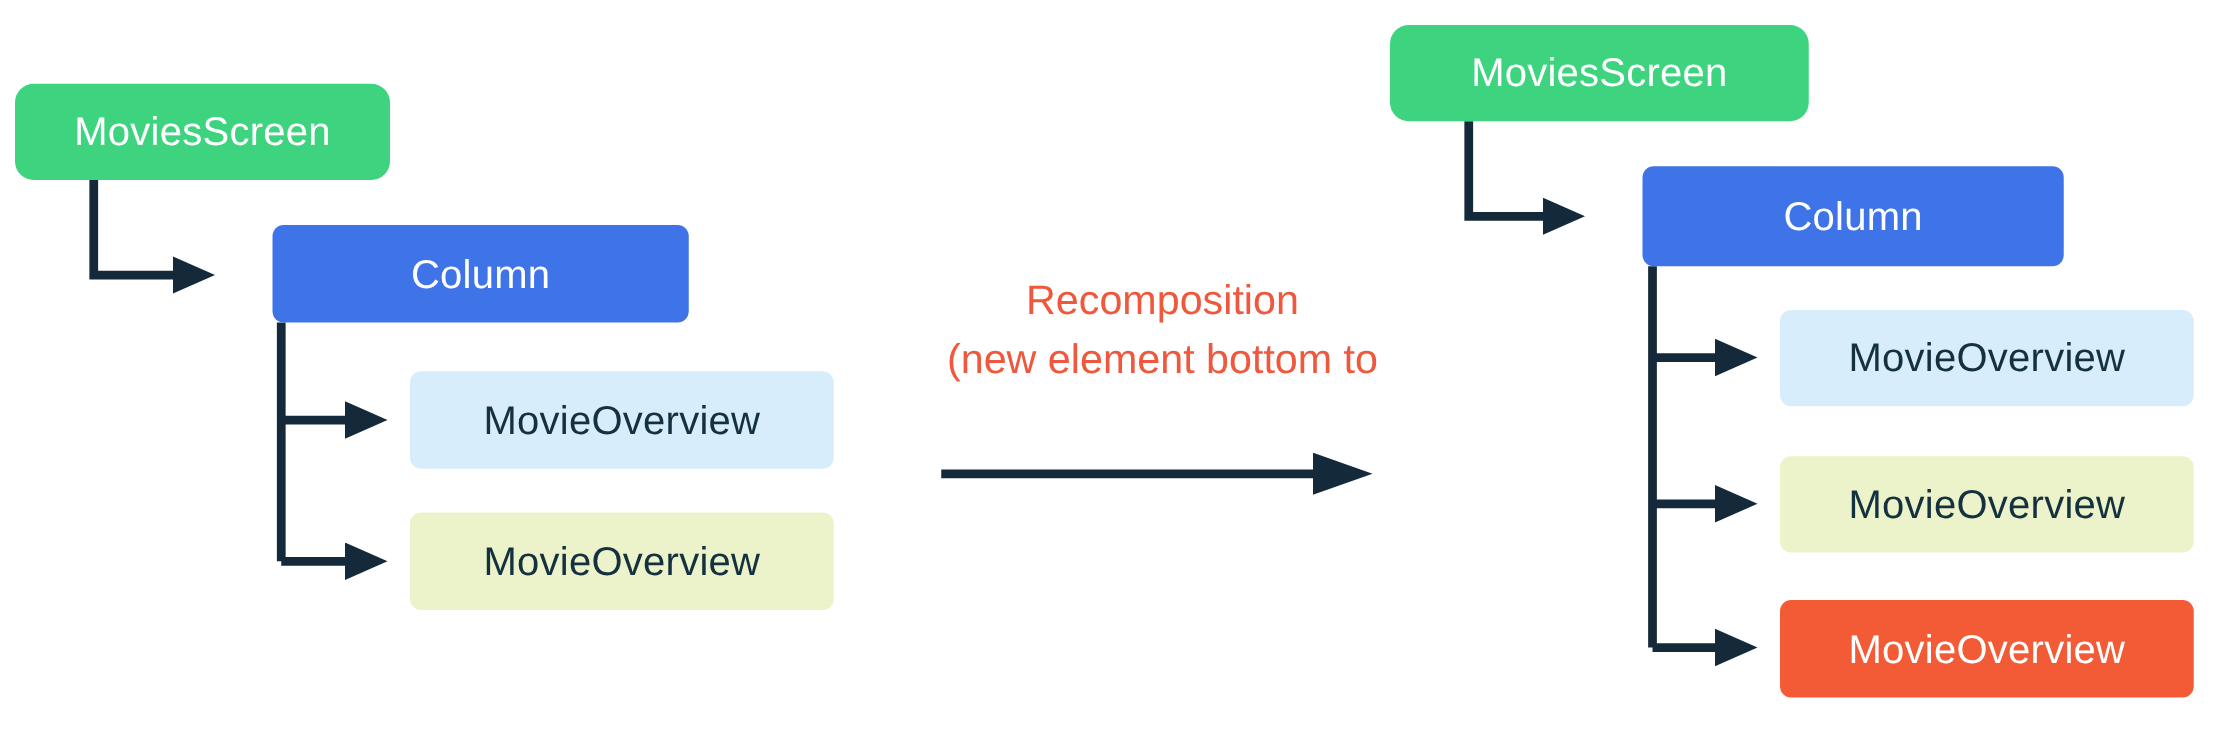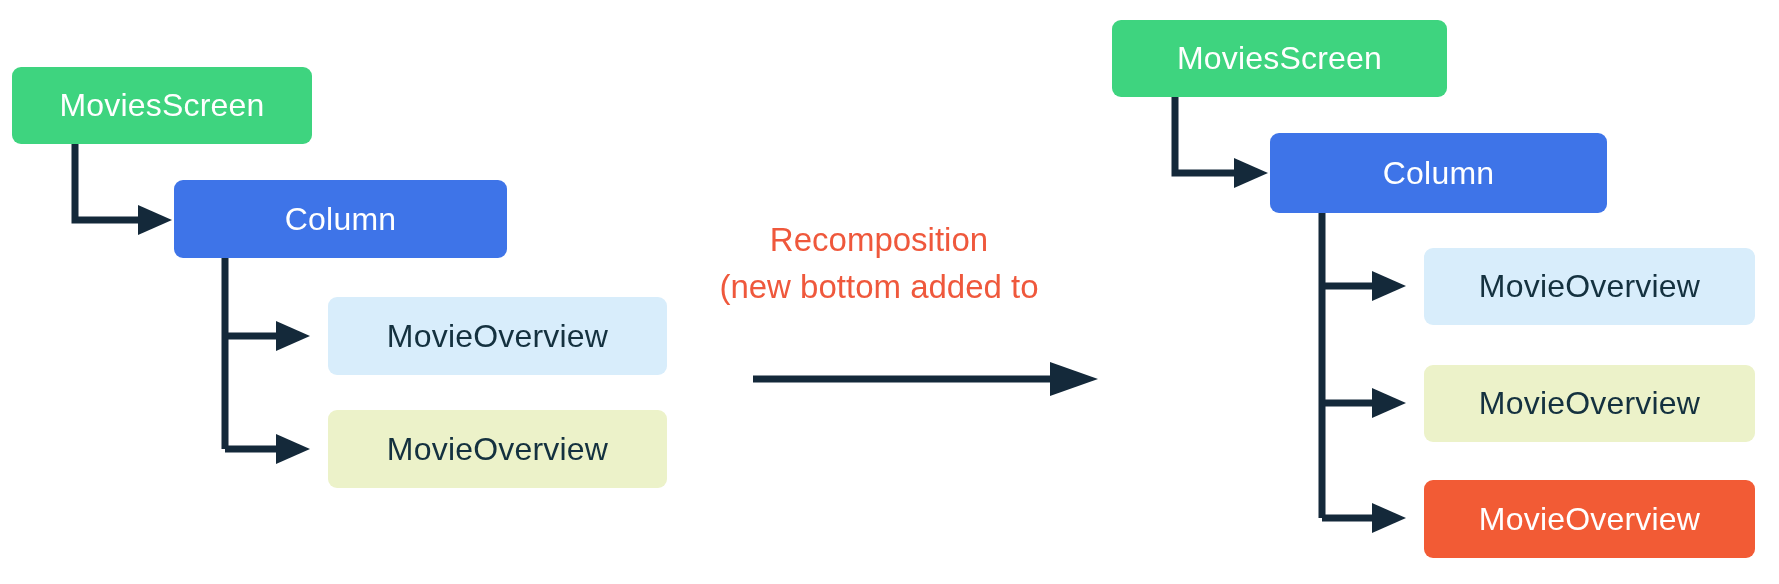--- a/index.html
+++ b/index.html
@@ -27,28 +27,28 @@
   .node {
     position: absolute;
     display: flex;
     align-items: center;
     justify-content: center;
     border-radius: 9px;
     font-size: 32px;
     letter-spacing: 0.2px;
     white-space: nowrap;
   }
-  .node.green       { background: var(--green, #3ed47f);        color: var(--white-text, #ffffff); }
-  .node.blue        { background: var(--blue, #3e74e8);         color: var(--white-text, #ffffff); }
+  .node.green       { background: var(--green, #3ed47f);        color: var(--white-text, #ffffff); border-radius: 15px; }
+  .node.blue        { background: var(--blue, #3e74e8);         color: var(--white-text, #ffffff); margin-left: 44px; }
   .node.lightblue   { background: var(--light-blue, #d8edfb);   color: var(--dark-text, #14313f); }
   .node.lightyellow { background: var(--light-yellow, #ecf2c9); color: var(--dark-text, #14313f); }
   .node.orange      { background: var(--orange, #f25b35);       color: var(--white-text, #ffffff); }
   .annotation {
     position: absolute;
-    left: 629px;
+    left: 680px;
     top: 216px;
     width: 500px;
     text-align: center;
     color: var(--accent-text, #ef583c);
     font-size: 33px;
     line-height: 47px;
   }
 </style>
 </head>
 <body>
@@ -79,21 +79,21 @@
     <path class="connector" d="M1322,518 L1374,518" marker-end="url(#ah)"></path>
   </svg>
 
   <div class="node green" style="left:12px; top:67px; width:300px; height:77px;">MoviesScreen</div>
   <div class="node blue" style="left:174px; top:180px; width:333px; height:78px;">Column</div>
   <div class="node lightblue" style="left:328px; top:297px; width:339px; height:78px;">MovieOverview</div>
   <div class="node lightyellow" style="left:328px; top:410px; width:339px; height:78px;">MovieOverview</div>
 
   <div class="annotation">
     <div>Recomposition</div>
-    <div>(new bottom added to</div>
+    <div>(new element bottom to</div>
   </div>
 
   <div class="node green" style="left:1112px; top:20px; width:335px; height:77px;">MoviesScreen</div>
   <div class="node blue" style="left:1270px; top:133px; width:337px; height:80px;">Column</div>
   <div class="node lightblue" style="left:1424px; top:248px; width:331px; height:77px;">MovieOverview</div>
   <div class="node lightyellow" style="left:1424px; top:365px; width:331px; height:77px;">MovieOverview</div>
   <div class="node orange" style="left:1424px; top:480px; width:331px; height:78px;">MovieOverview</div>
 
 </div>
 

